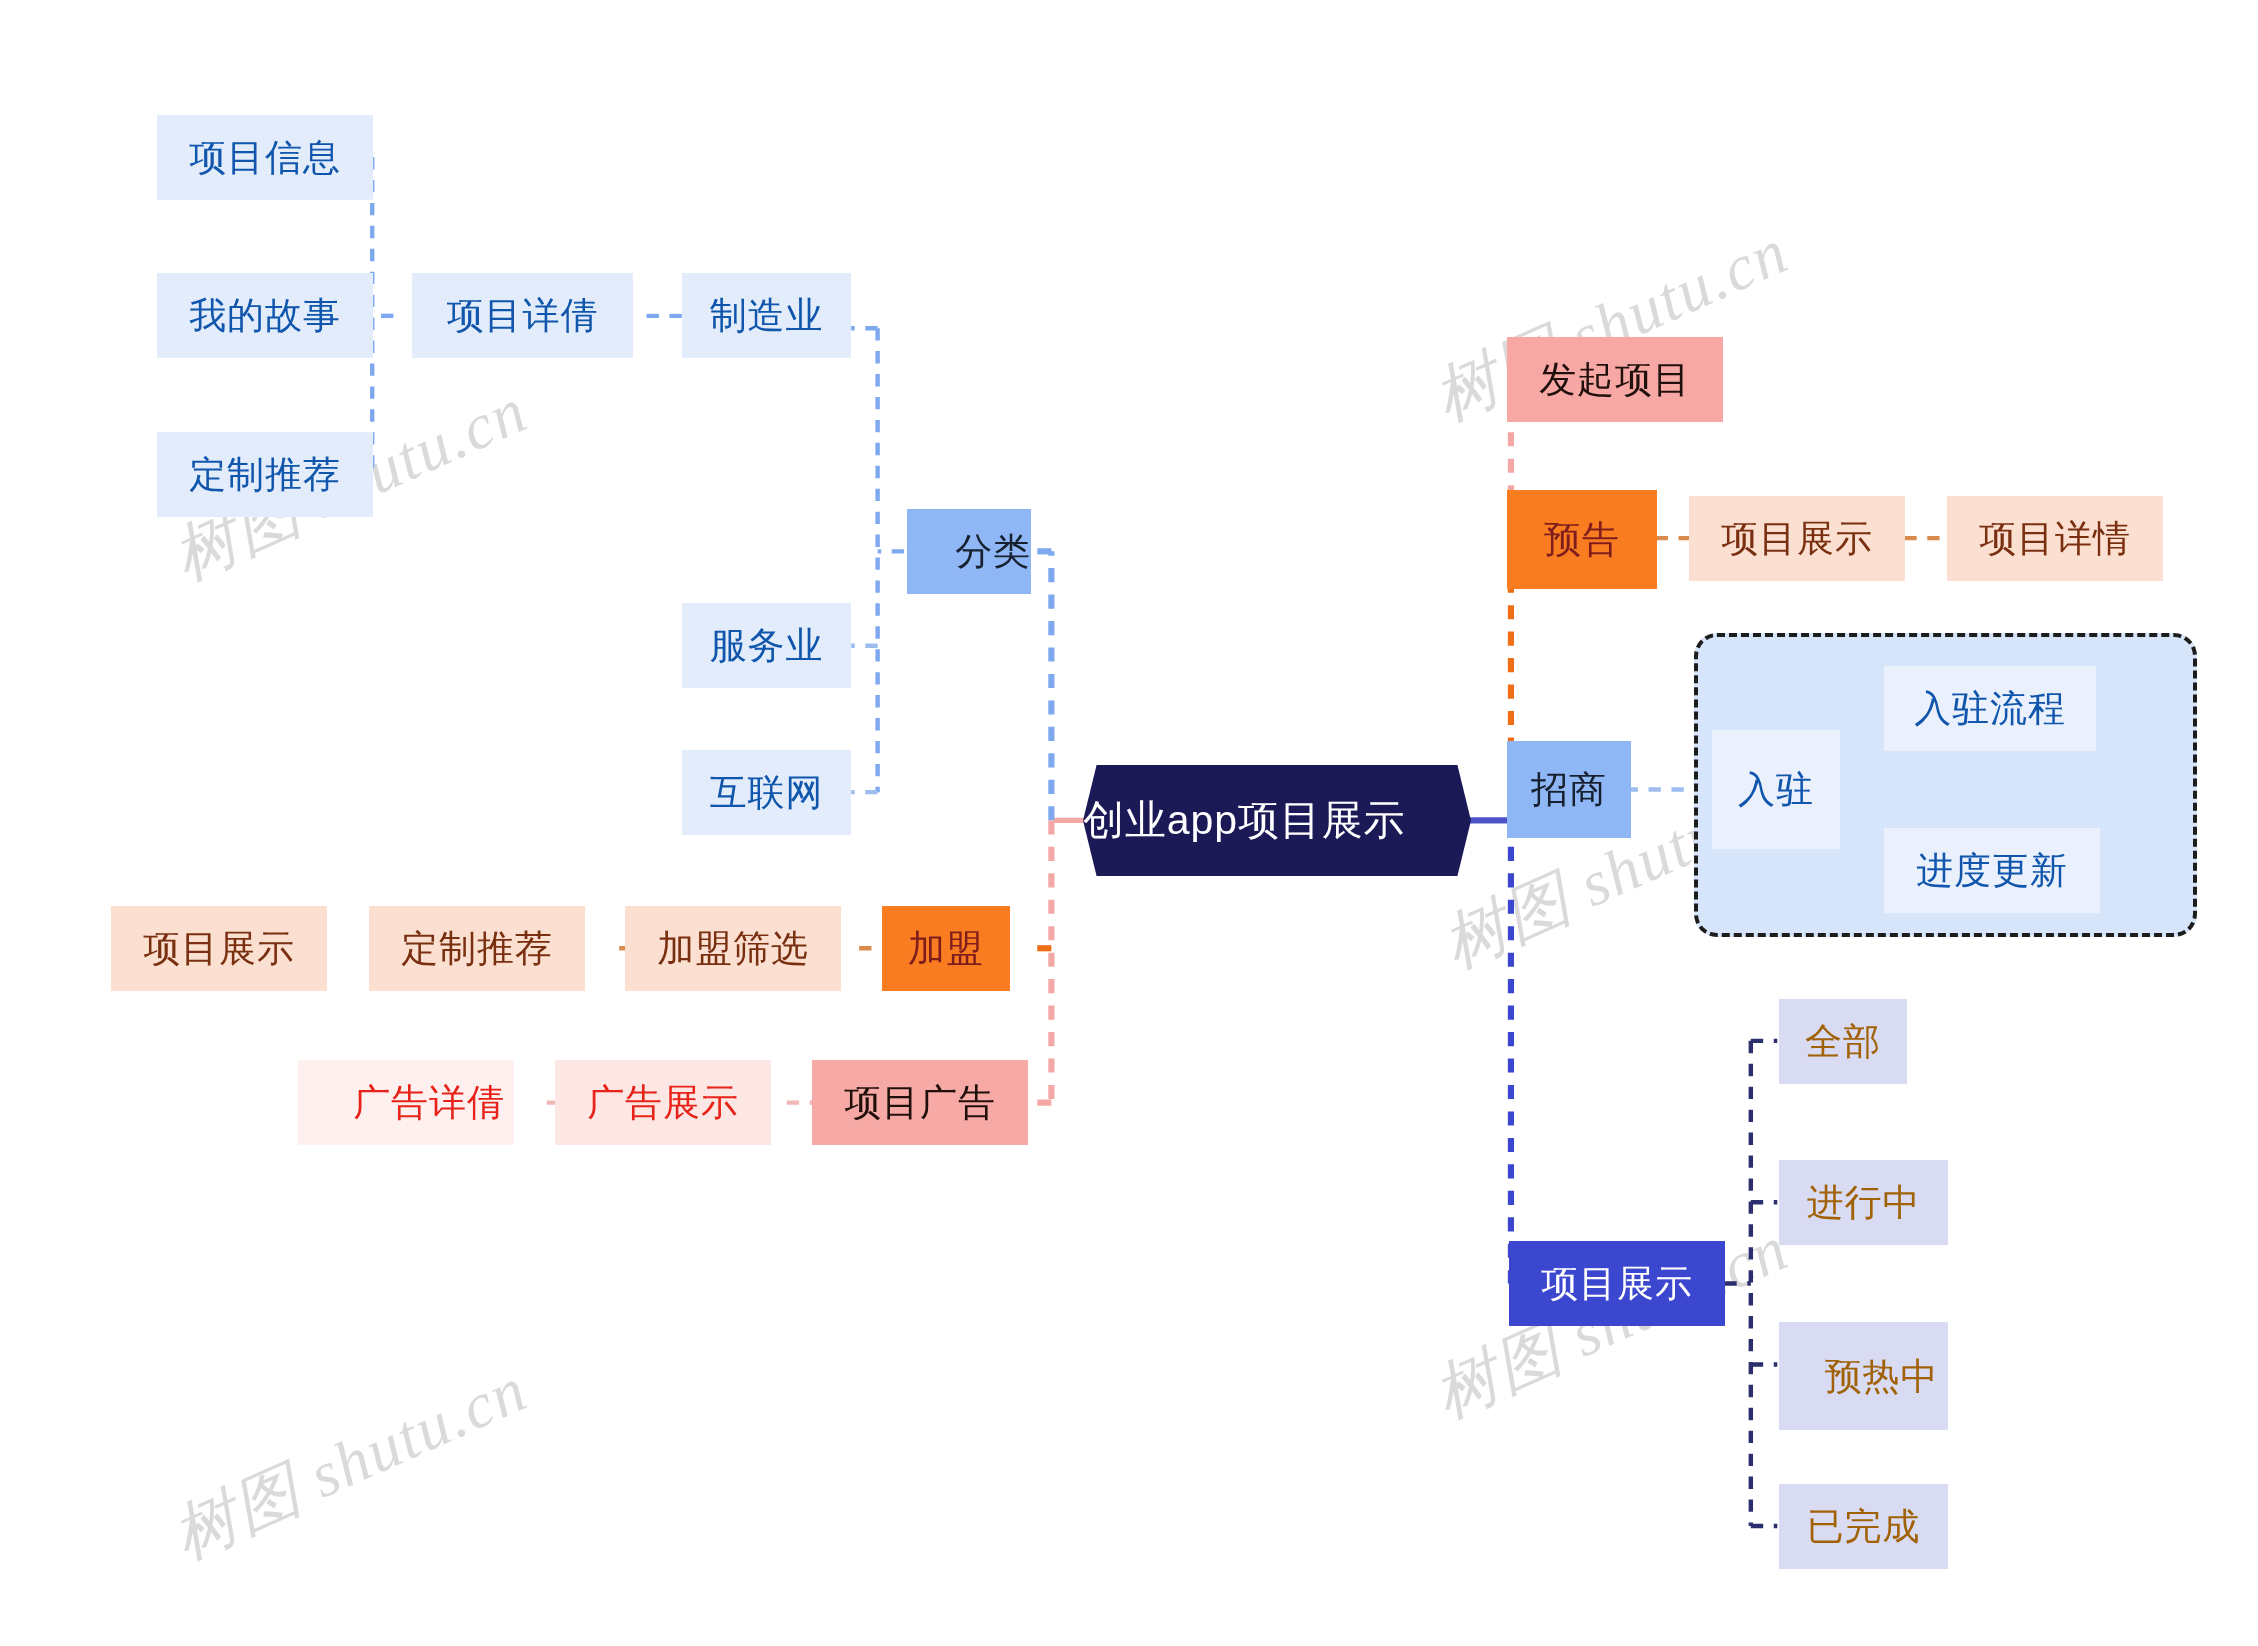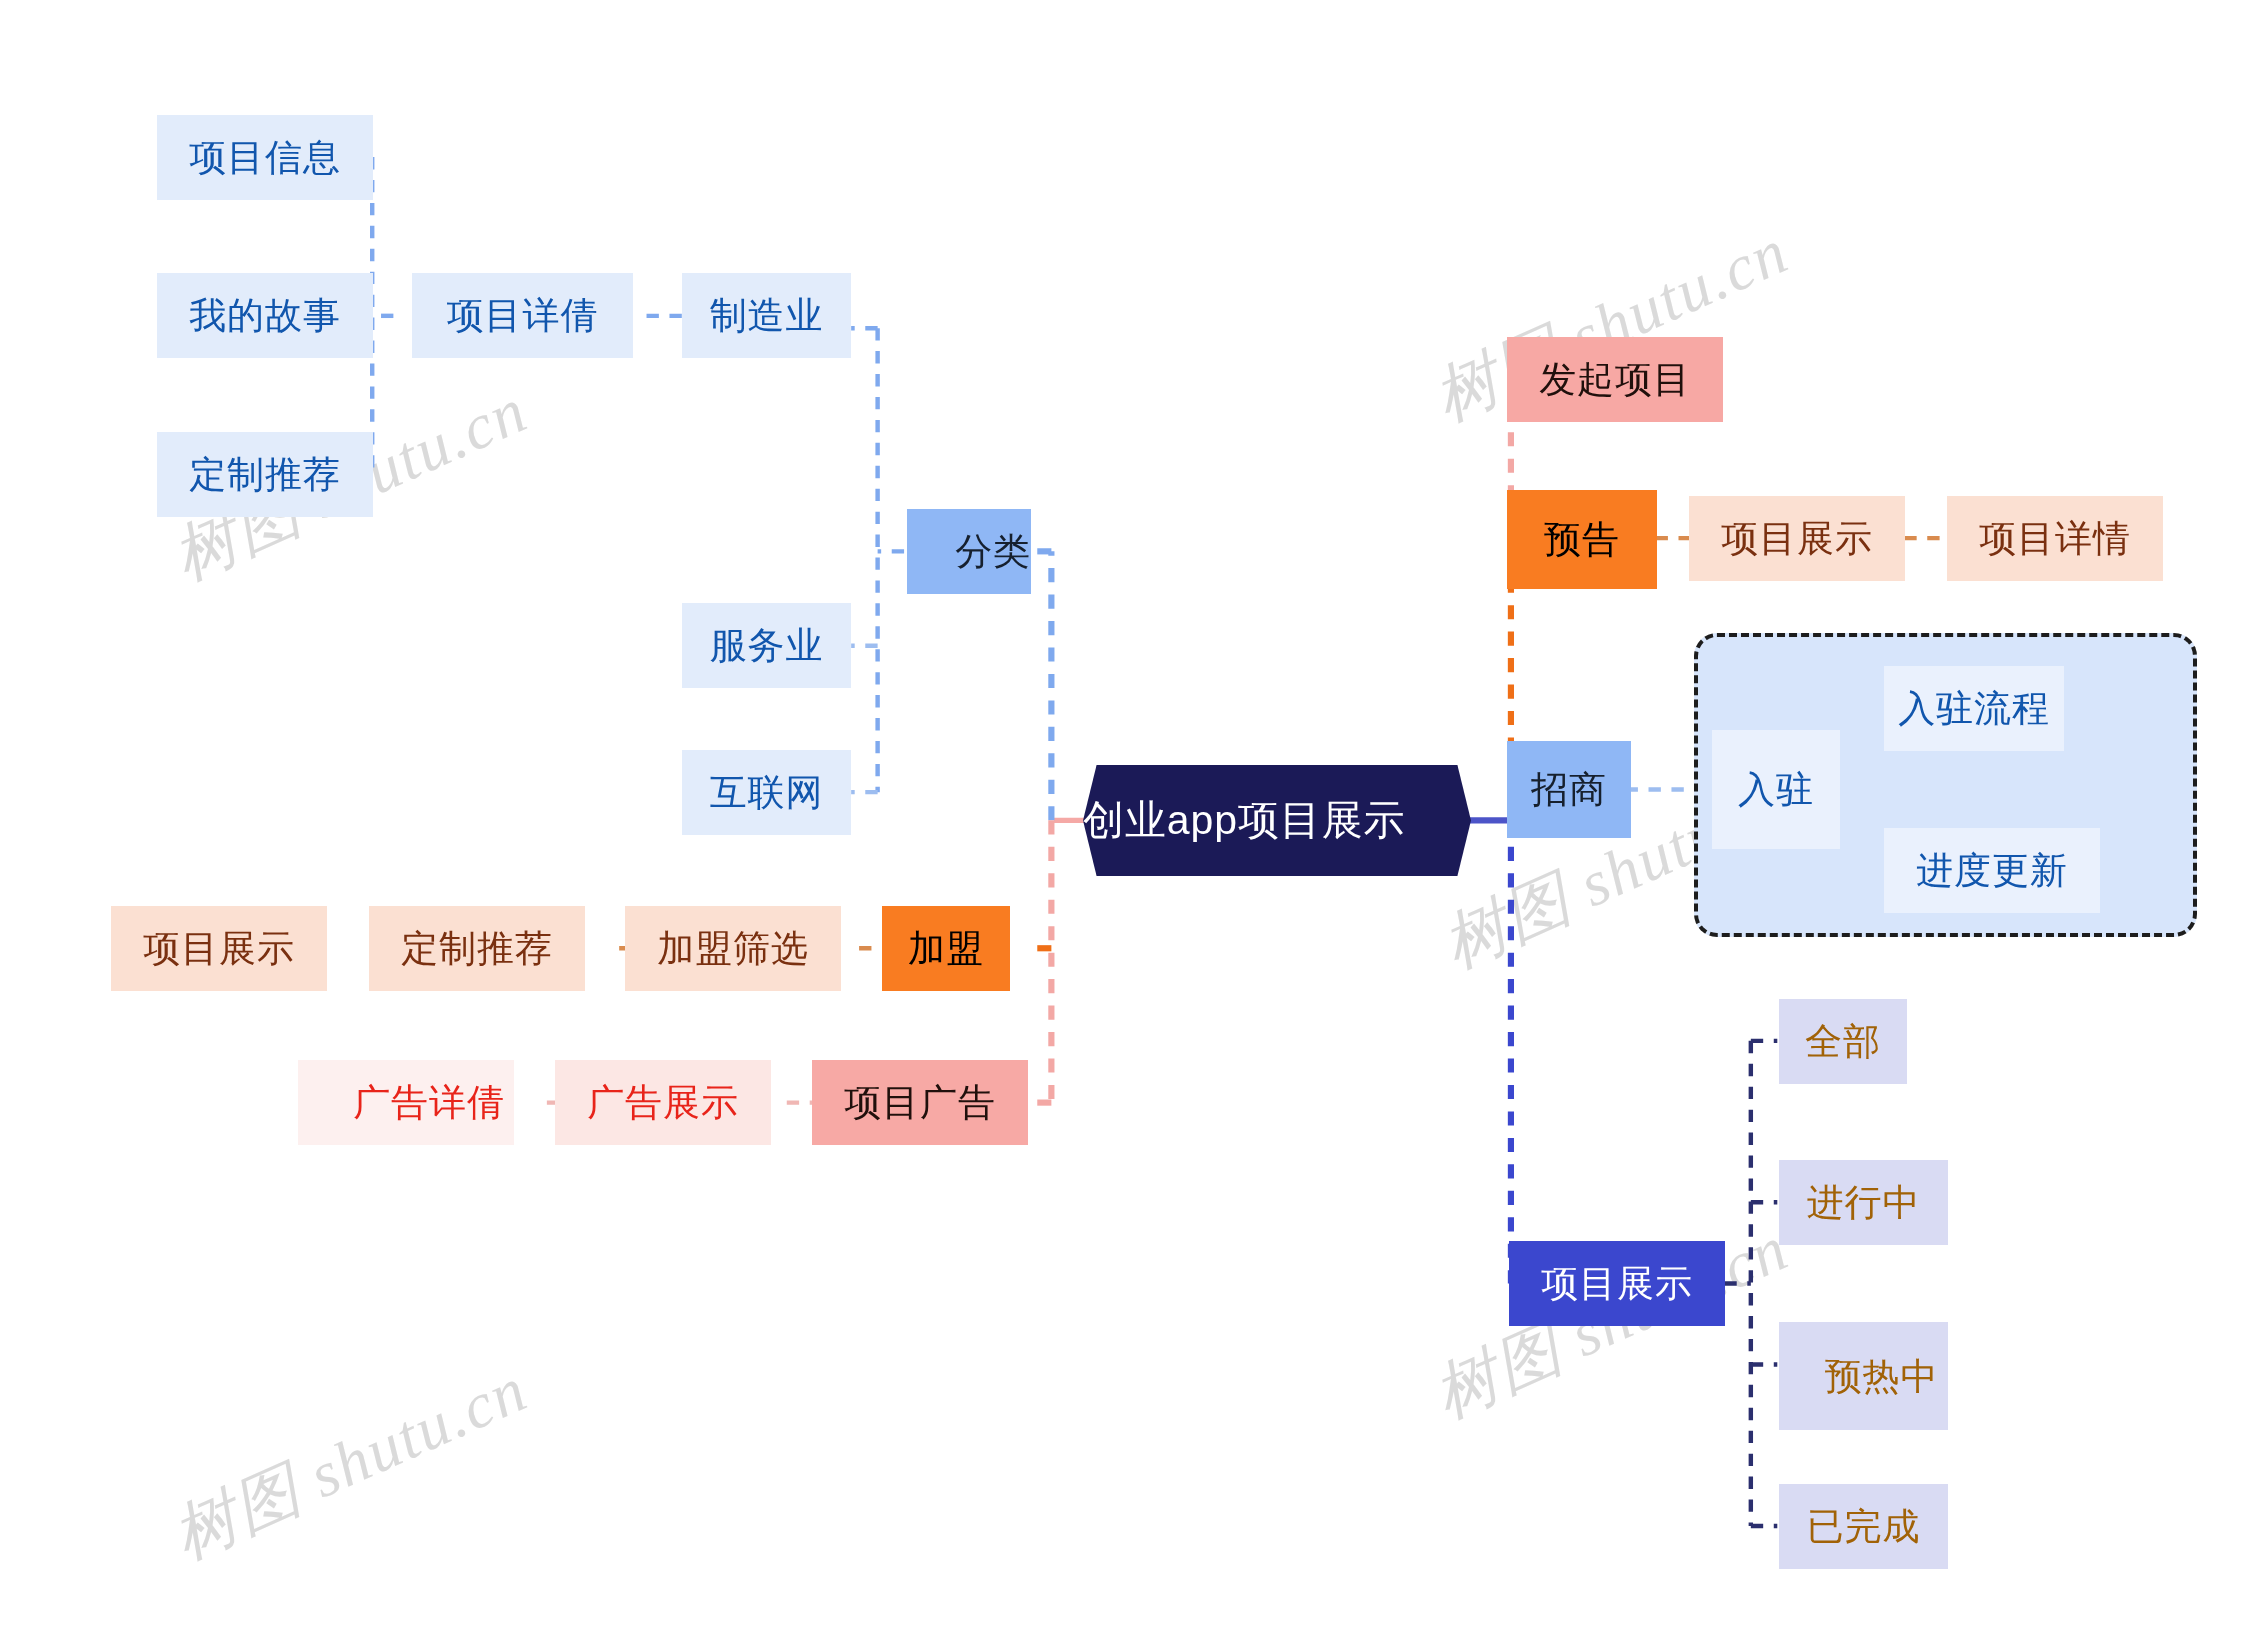--- a/index.html
+++ b/index.html
@@ -50,21 +50,21 @@
 
   
   .n-lightblue { background:#e2ecfb; color:#1156ad; }
   .n-paleblue  { background:#eaf1fd; color:#1156ad; }
   .n-midblue   { background:#8fb7f5; color:#16202e; }
   .n-deepblue  { background:#3b47ce; color:#ffffff; }
   .n-lavender  { background:#d9dbf3; color:#a16207; }
 
   
   .n-peach     { background:#fbe0d2; color:#7a3010; }
-  .n-orange    { background:#f97c21; color:#000000; }
+  .n-orange    { background:#f97c21; color:#7f1d1d; }
   .n-salmon    { background:#f7a8a4; color:#20100c; }
   .n-palepink  { background:#fdf0ef; color:#e8241a; }
   .n-lightpink { background:#fce7e4; color:#e8241a; }
   .n-rose      { background:#f7a9a5; color:#20100c; }
 
   
   #root-node {
     position:absolute;
     z-index:4;
     display:flex; align-items:center; justify-content:flex-start;
@@ -237,21 +237,21 @@
   <div class="node n-peach" style="left:1947px; top:496px; width:216px; height:85px; font-size:37px;">
     <span>项目详情</span>
   </div>
 
   <div class="node n-midblue" style="left:1507px; top:741px; width:124px; height:97px; font-size:37px;">
     <span>招商</span>
   </div>
   <div class="node n-paleblue" style="left:1712px; top:730px; width:128px; height:119px; font-size:37px;">
     <span>入驻</span>
   </div>
-  <div class="node n-paleblue" style="left:1884px; top:666px; width:180px; height:85px; font-size:37px;">
+  <div class="node n-paleblue" style="left:1884px; top:666px; width:212px; height:85px; font-size:37px;">
     <span>入驻流程</span>
   </div>
   <div class="node n-paleblue" style="left:1884px; top:828px; width:216px; height:85px; font-size:37px;">
     <span>进度更新</span>
   </div>
 
   <div class="node n-deepblue" style="left:1509px; top:1241px; width:216px; height:85px; font-size:37px;">
     <span>项目展示</span>
   </div>
   <div class="node n-lavender" style="left:1779px; top:999px; width:128px; height:85px; font-size:37px;">

